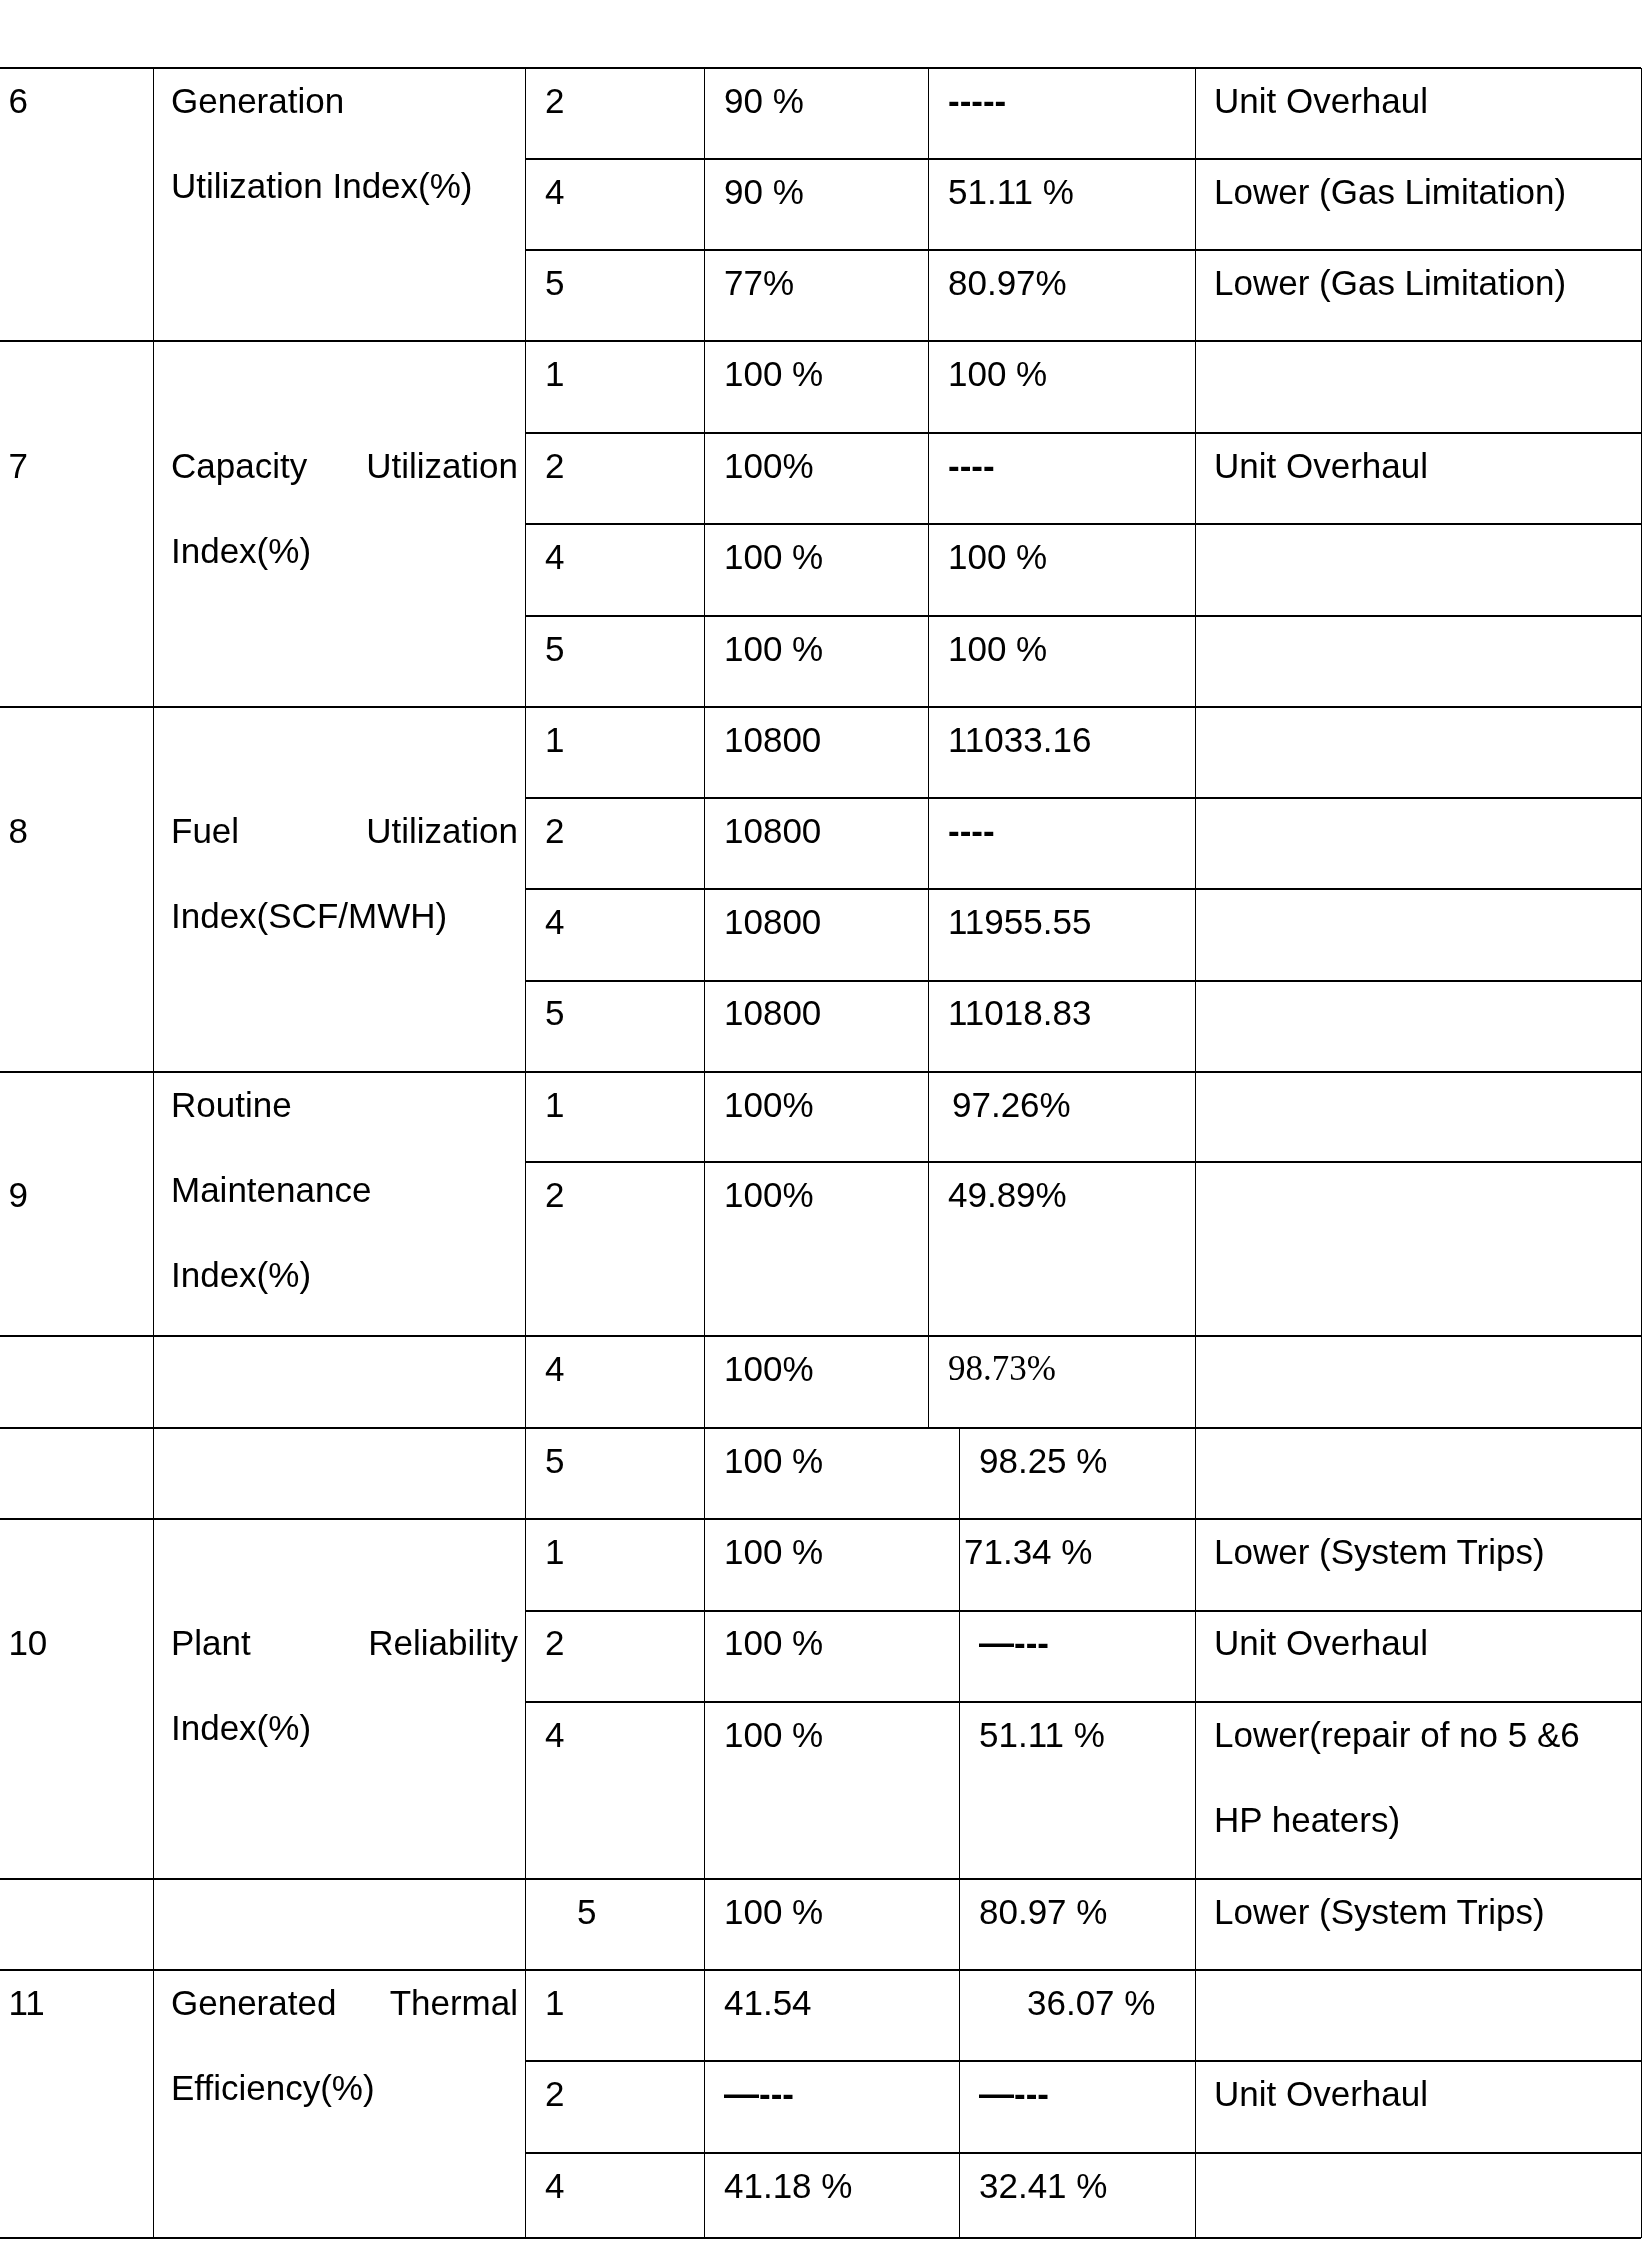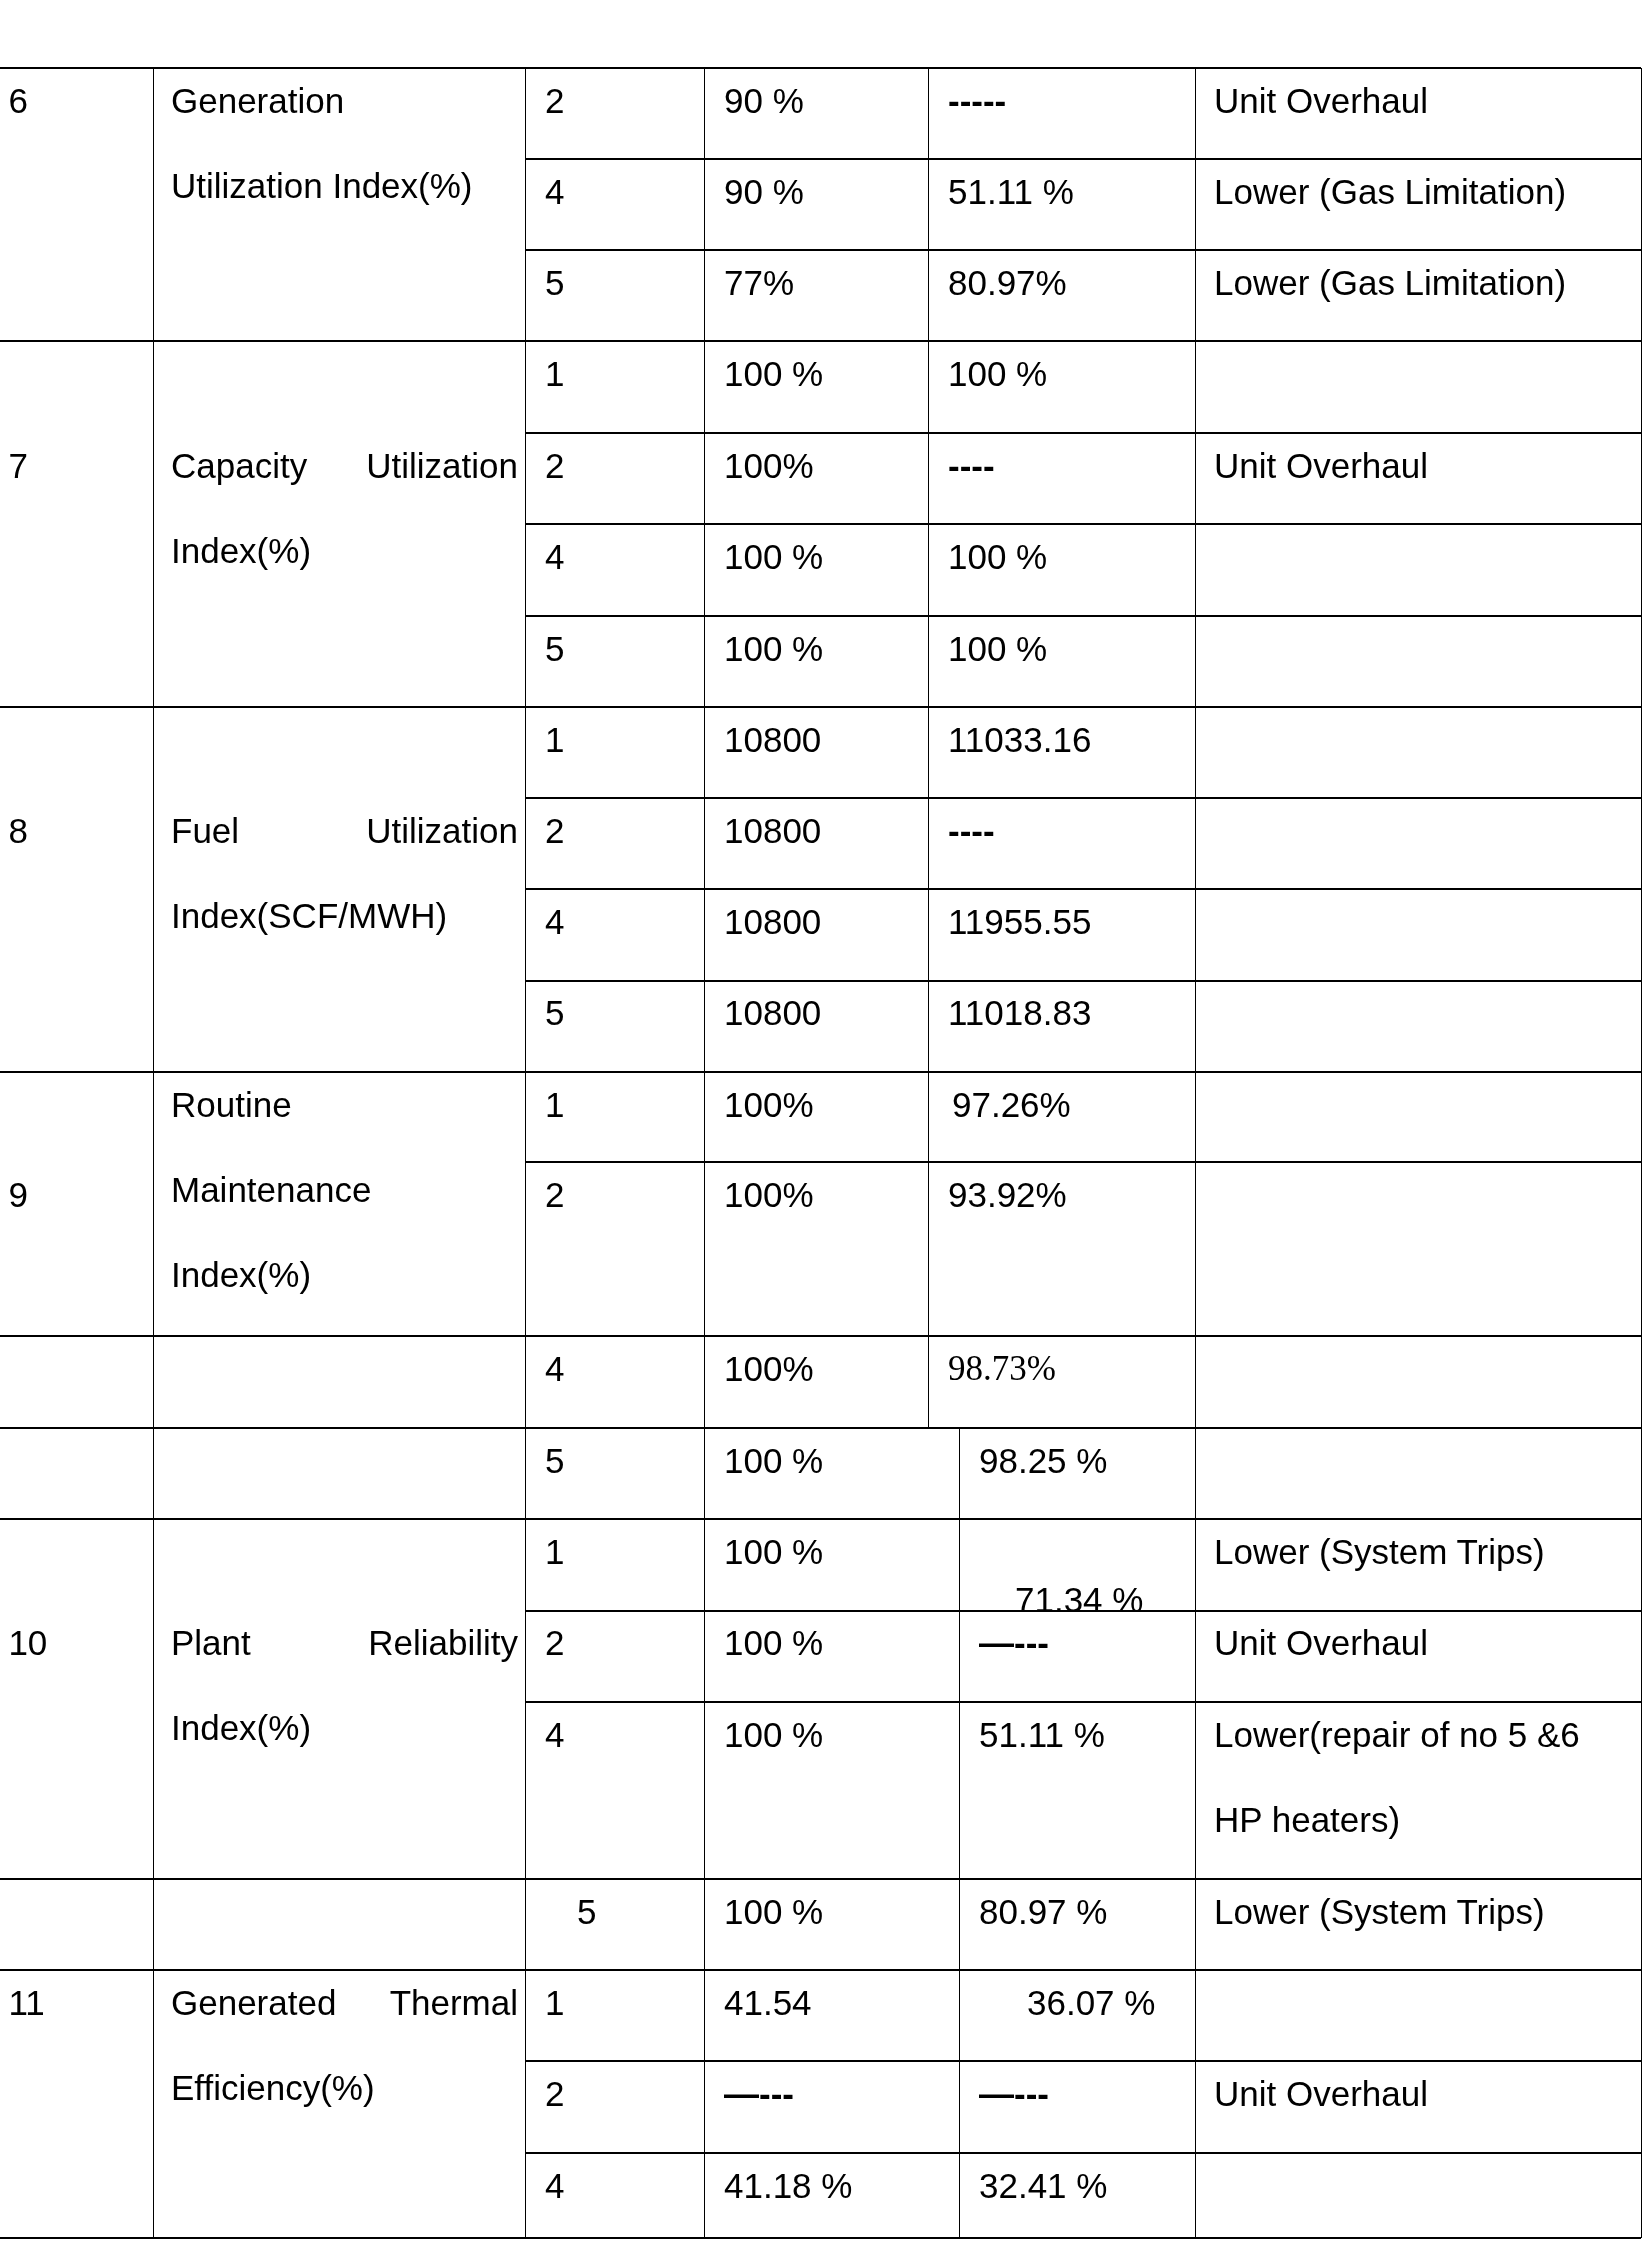--- a/index.html
+++ b/index.html
@@ -203,21 +203,21 @@
     <div class="cell" style="left: 8.4px; top: 1172px;">
       <span class="ln">9</span>
     </div>
     <div class="cell" style="left: 545px; top: 1172px;">
       <span class="ln">2</span>
     </div>
     <div class="cell" style="left: 724px; top: 1172px;">
       <span class="ln">100%</span>
     </div>
     <div class="cell" style="left: 948px; top: 1172px;">
-      <span class="ln">93.92%</span>
+      <span class="ln">49.89%</span>
     </div>
     <div class="cell" style="left: 545px; top: 1346px;">
       <span class="ln">4</span>
     </div>
     <div class="cell" style="left: 724px; top: 1346px;">
       <span class="ln">100%</span>
     </div>
     <div class="cell" style="left: 948px; top: 1346px; font-family: Liberation Serif, serif;">
       <span class="ln">98.73%</span>
     </div>
@@ -229,21 +229,21 @@
     </div>
     <div class="cell" style="left: 979px; top: 1438px;">
       <span class="ln">98.25 %</span>
     </div>
     <div class="cell" style="left: 545px; top: 1529px;">
       <span class="ln">1</span>
     </div>
     <div class="cell" style="left: 724px; top: 1529px;">
       <span class="ln">100 %</span>
     </div>
-    <div class="cell" style="left: 1015px; top: 1529px; margin-top: 48px;">
+    <div class="cell" style="left: 964px; top: 1529px;">
       <span class="ln">71.34 %</span>
     </div>
     <div class="cell" style="left: 1214px; top: 1529px;">
       <span class="ln">Lower (System Trips)</span>
     </div>
     <div class="cell" style="left: 8.4px; top: 1620px;">
       <span class="ln">10</span>
     </div>
     <div class="cell desc" style="left: 171px; top: 1620px;">
       <span class="ln justify">

